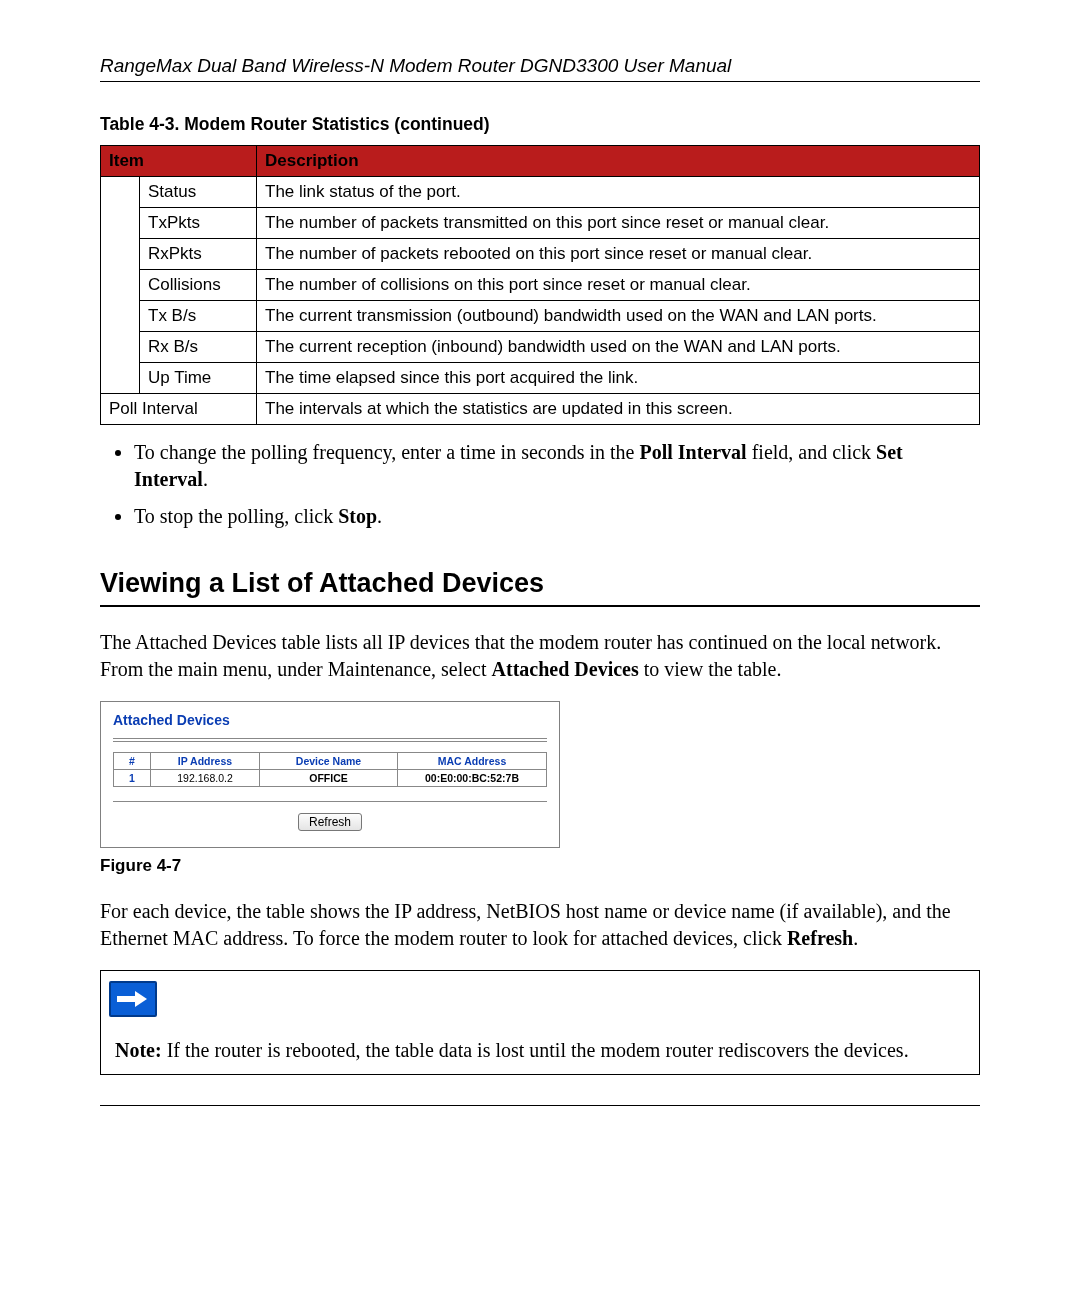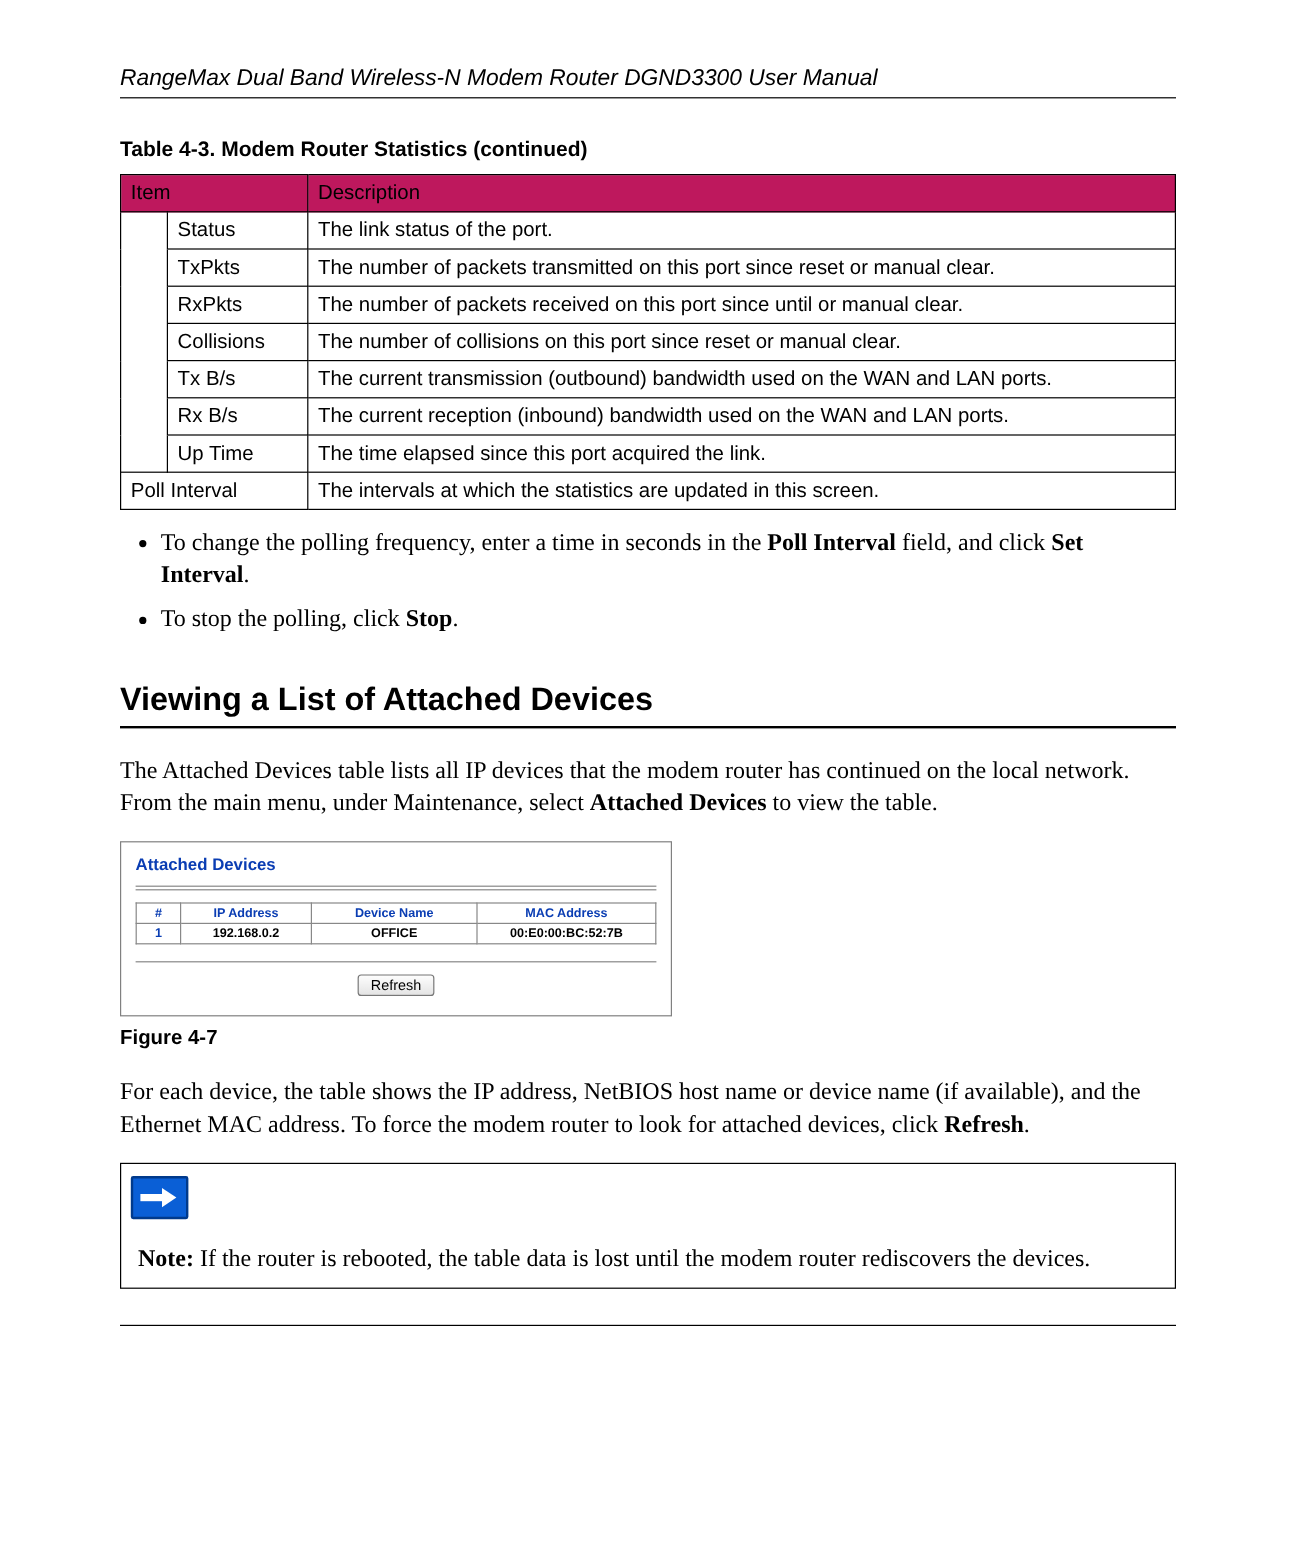--- a/index.html
+++ b/index.html
@@ -39,22 +39,22 @@
     font-family: Arial, Helvetica, sans-serif;
     font-size: 17px;
   }
   table.stats th, table.stats td {
     border: 1px solid #000;
     padding: 5px 8px;
     text-align: left;
     vertical-align: top;
   }
   table.stats th {
-    background: #be185d;
-    font-weight: normal;
+    background: #b91c1c;
+    font-weight: bold;
   }
   table.stats td.spacer {
     width: 22px;
     border-bottom: 1px solid #000;
   }
   table.stats tr.inner td.spacer {
     border-top: none;
     border-bottom: none;
   }
   table.stats tr.inner.last td.spacer {
@@ -244,21 +244,21 @@
           <td>The link status of the port.</td>
         </tr>
     <tr class="inner">
           <td class="spacer"></td>
           <td class="item">TxPkts</td>
           <td>The number of packets transmitted on this port since reset or manual clear.</td>
         </tr>
     <tr class="inner">
           <td class="spacer"></td>
           <td class="item">RxPkts</td>
-          <td>The number of packets received on this port since until or manual clear.</td>
+          <td>The number of packets rebooted on this port since reset or manual clear.</td>
         </tr>
     <tr class="inner">
           <td class="spacer"></td>
           <td class="item">Collisions</td>
           <td>The number of collisions on this port since reset or manual clear.</td>
         </tr>
     <tr class="inner">
           <td class="spacer"></td>
           <td class="item">Tx B/s</td>
           <td>The current transmission (outbound) bandwidth used on the WAN and LAN ports.</td>
@@ -302,21 +302,21 @@
     <table class="attached">
       <tbody>
           <tr>
         <th style="width:28px">#</th>
         <th style="width:100px">IP Address</th>
         <th>Device Name</th>
         <th style="width:140px">MAC Address</th>
       </tr>
       <tr>
         <td style="color:#0a3db3;font-weight:bold">1</td>
-        <td style="font-weight:bold">192.168.0.2</td>
+        <td style="font-weight:normal">192.168.0.2</td>
         <td style="font-weight:bold">OFFICE</td>
         <td style="font-weight:bold">00:E0:00:BC:52:7B</td>
       </tr>
     </tbody>
       </table>
     <div class="fig-rule2"></div>
     <div class="refresh-wrap">
       <button class="refresh-btn">Refresh</button>
     </div>
   </div>

